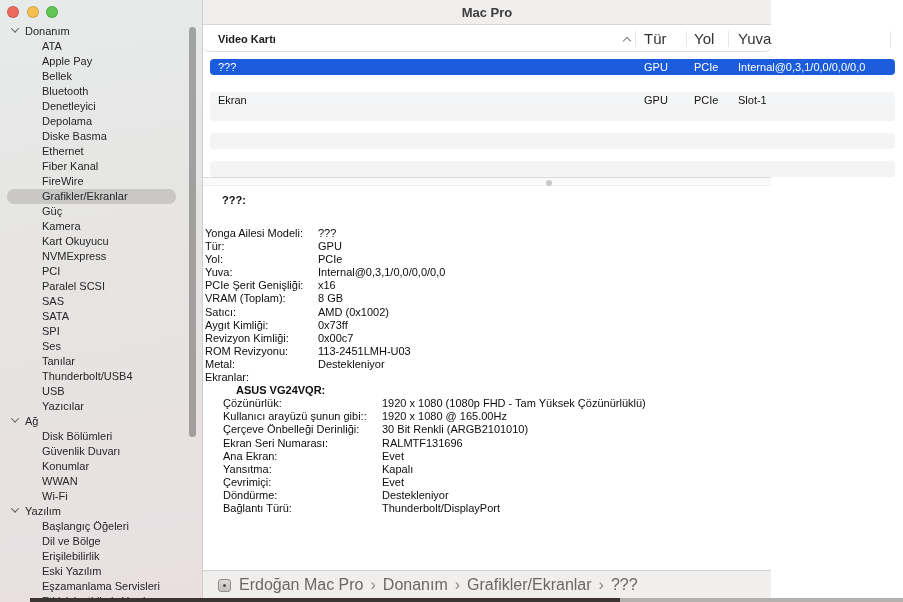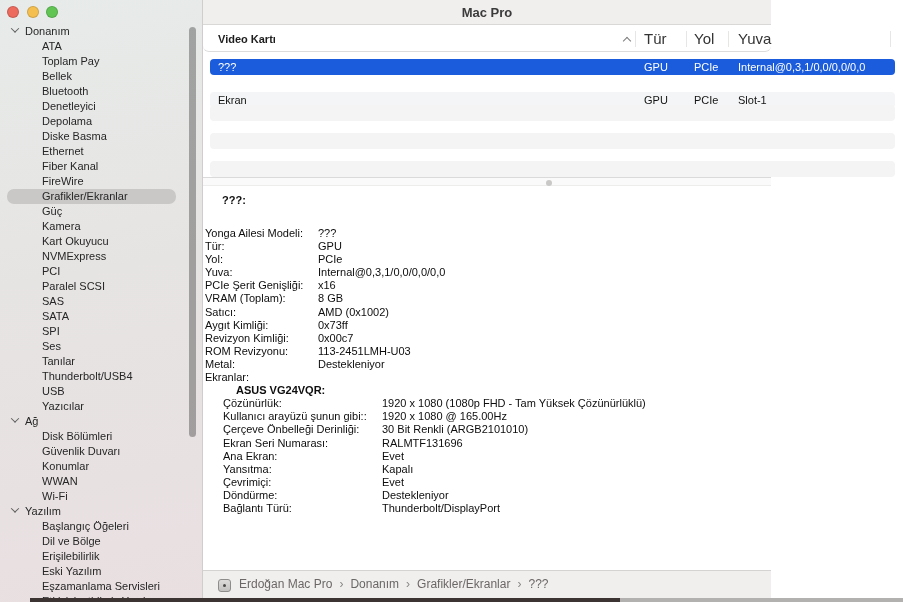--- a/index.html
+++ b/index.html
@@ -73,41 +73,41 @@
   .d-row.l1 { padding-left:33px; font-weight:700; }
   .d-row.l2 { padding-left:20px; }
   .d-row.l2 .lab { width:159px; }
 
   .statusbar { position:absolute; left:0; right:0; top:570px; height:28px; background:#f1efee;
     border-top:1px solid #d5d3d2; }
   .mini-icon { position:absolute; left:15px; top:8px; width:13px; height:13px; border-radius:3px;
     border:1px solid #8f8d8c; background:linear-gradient(#dedcdb,#c3c1c0); }
   .mini-icon::after { content:""; position:absolute; left:4px; top:4px; width:3px; height:3px;
     border-radius:50%; background:#4a4848; }
-  .crumbs { position:absolute; left:36px; top:0; line-height:27px; font-size:12px; color:#6b6766;
+  .crumbs { position:absolute; left:36px; top:0; line-height:27px; font-size:16px; color:#6b6766;
     white-space:nowrap; }
   .crumb-sep { margin:0 7px; color:#8a8786; }
 
   
   .behind-dark { position:absolute; left:30px; top:598px; width:590px; height:4px; background:#3b3432; }
   .behind-gray { position:absolute; left:620px; top:598px; width:283px; height:4px; background:#b3b1b0; }
 </style>
 </head>
 <body>
 
 <div class="window">
 
   <div class="sidebar">
     <div class="traffic t-red"></div>
     <div class="traffic t-yellow"></div>
     <div class="traffic t-green"></div>
     <div class="sb-list" id="sb-list">
         <div class="sb-row group"><span class="chev"></span><span class="sb-label">Donanım</span></div>
         <div class="sb-row item"><span class="sb-label">ATA</span></div>
-        <div class="sb-row item"><span class="sb-label">Toplam Pay</span></div>
+        <div class="sb-row item"><span class="sb-label">Apple Pay</span></div>
         <div class="sb-row item"><span class="sb-label">Bellek</span></div>
         <div class="sb-row item"><span class="sb-label">Bluetooth</span></div>
         <div class="sb-row item"><span class="sb-label">Denetleyici</span></div>
         <div class="sb-row item"><span class="sb-label">Depolama</span></div>
         <div class="sb-row item"><span class="sb-label">Diske Basma</span></div>
         <div class="sb-row item"><span class="sb-label">Ethernet</span></div>
         <div class="sb-row item"><span class="sb-label">Fiber Kanal</span></div>
         <div class="sb-row item"><span class="sb-label">FireWire</span></div>
         <div class="sb-row item selected"><span class="sb-label">Grafikler/Ekranlar</span></div>
         <div class="sb-row item"><span class="sb-label">Güç</span></div>

